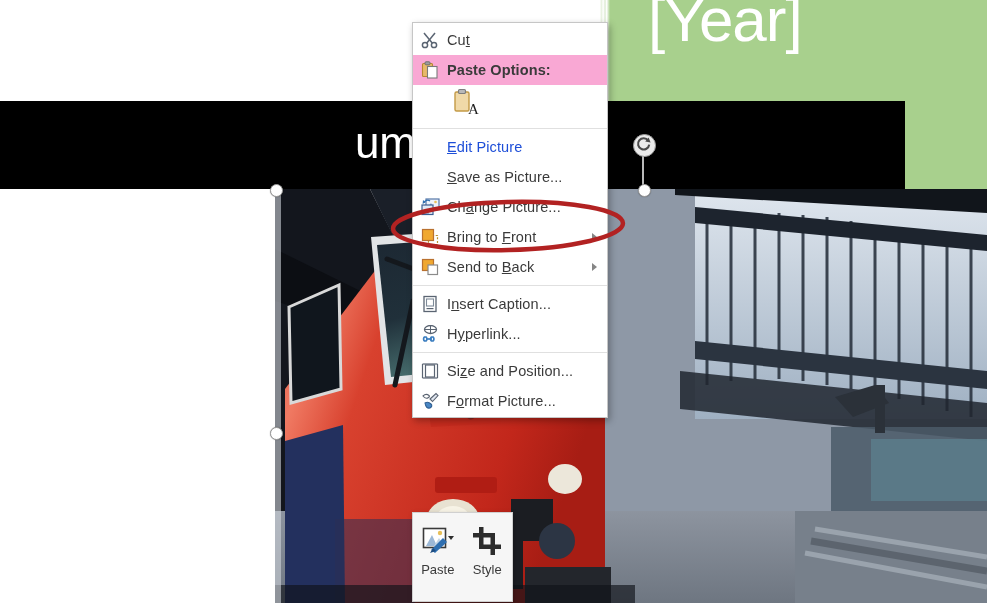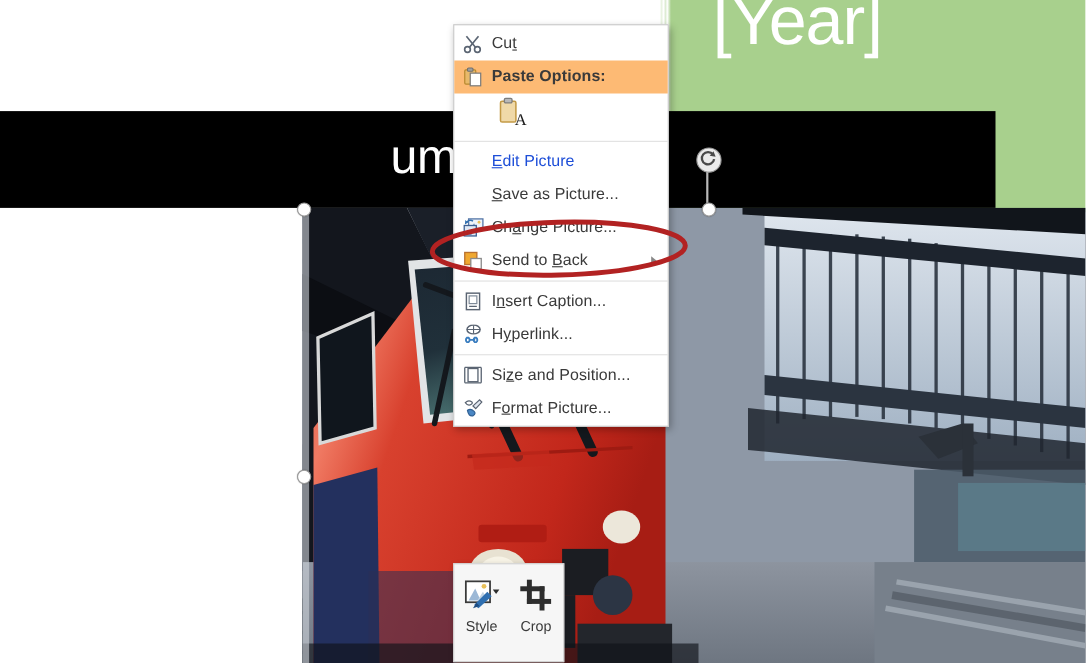--- a/index.html
+++ b/index.html
@@ -125,21 +125,21 @@
   .mi.disabled .lbl { color: #1d4ed8; }
   .mi .arrow {
     position: absolute; right: 10px; top: 50%;
     margin-top: -4px;
     width: 0; height: 0;
     border-left: 5px solid #868686;
     border-top: 4px solid transparent;
     border-bottom: 4px solid transparent;
   }
   .mi.disabled .arrow { border-left-color: #c8c8c8; }
-  .mi.hl { background: #fdba74; }
+  .mi.hl { background: #f9a8d4; }
   .mi.hl .lbl { font-weight: bold; color: #3a3a3a; }
   .sep {
     height: 1px; background: #e0e0e0;
     margin: 2px 2px 2px 2px;
   }
   .sep.full { margin: 3px 0; }
   .under { text-decoration: underline; }
 
   
   .paste-icons {
@@ -412,20 +412,32 @@
           <rect x="1" y="7" width="11" height="9.5" fill="#dfe9f5" stroke="#3c5f92" stroke-width="1.2"></rect>
           <polygon points="2.5,15.5 5.5,11 8,15.5" fill="#4f7cb5"></polygon>
           <path d="M3,4.5 A4,4 0 0,1 9,3" fill="none" stroke="#2f6fb0" stroke-width="1.3"></path>
           <polygon points="2,2 4.6,4.2 1.6,6" fill="#2f6fb0"></polygon>
         </svg>
       </span>
       <span class="lbl">Ch<span class="under">a</span>nge Picture...</span>
     </div>
 
 
+    <div class="mi">
+      <span class="ic">
+        <svg width="18" height="18" viewBox="0 0 18 18">
+          <g stroke="#b9912f" stroke-width="1.2" fill="none" stroke-dasharray="2 1.6">
+            <rect x="7.5" y="7.5" width="9" height="9"></rect>
+          </g>
+          <rect x="1.5" y="1.5" width="11" height="11" fill="#f0a830" stroke="#b9712f" stroke-width="1.2"></rect>
+        </svg>
+      </span>
+      <span class="lbl">Bring to <span class="under">F</span>ront</span>
+      <span class="arrow"></span>
+    </div>
 
     <div class="mi">
       <span class="ic">
         <svg width="18" height="18" viewBox="0 0 18 18">
           <rect x="1.5" y="1.5" width="11" height="11" fill="#f0a830" stroke="#b9712f" stroke-width="1.2"></rect>
           <rect x="7" y="7" width="9.5" height="9.5" fill="#ffffff" stroke="#8b8b8b" stroke-width="1.2"></rect>
         </svg>
       </span>
       <span class="lbl">Send to <span class="under">B</span>ack</span>
       <span class="arrow"></span>
@@ -496,30 +508,30 @@
         <svg width="34" height="30" viewBox="0 0 34 30">
           <rect x="2.5" y="2.5" width="22" height="19" fill="#ffffff" stroke="#3a3a3a" stroke-width="1.6"></rect>
           <polygon points="5,20 11,9 16,20" fill="#9cb8d6"></polygon>
           <polygon points="13,20 18,12 23,20" fill="#c3d4e4"></polygon>
           <circle cx="19" cy="7" r="2.2" fill="#e8c05a"></circle>
           <path d="M10,24 L22,12 L26,16 L14,27 Z" fill="#2f6fb0"></path>
           <path d="M9,27 L12,22 L15,25 Z" fill="#1d4c80"></path>
           <polygon points="27,10 33,10 30,14" fill="#2d2d2d"></polygon>
         </svg>
       </span>
-      <span class="mt-label">Style</span>
+      <span class="mt-label">Paste</span>
     </div>
     <div class="mt-btn">
       <span class="mt-glyph">
         <svg width="30" height="30" viewBox="0 0 30 30">
           <g fill="#2d2d2d">
             <rect x="7" y="1" width="4.5" height="22"></rect>
             <rect x="18.5" y="7" width="4.5" height="22"></rect>
             <rect x="1" y="7" width="22" height="4.5"></rect>
             <rect x="7" y="18.5" width="22" height="4.5"></rect>
           </g>
         </svg>
       </span>
-      <span class="mt-label">Crop</span>
+      <span class="mt-label">Style</span>
     </div>
   </div>
 
 </div>
 
 </body></html>

